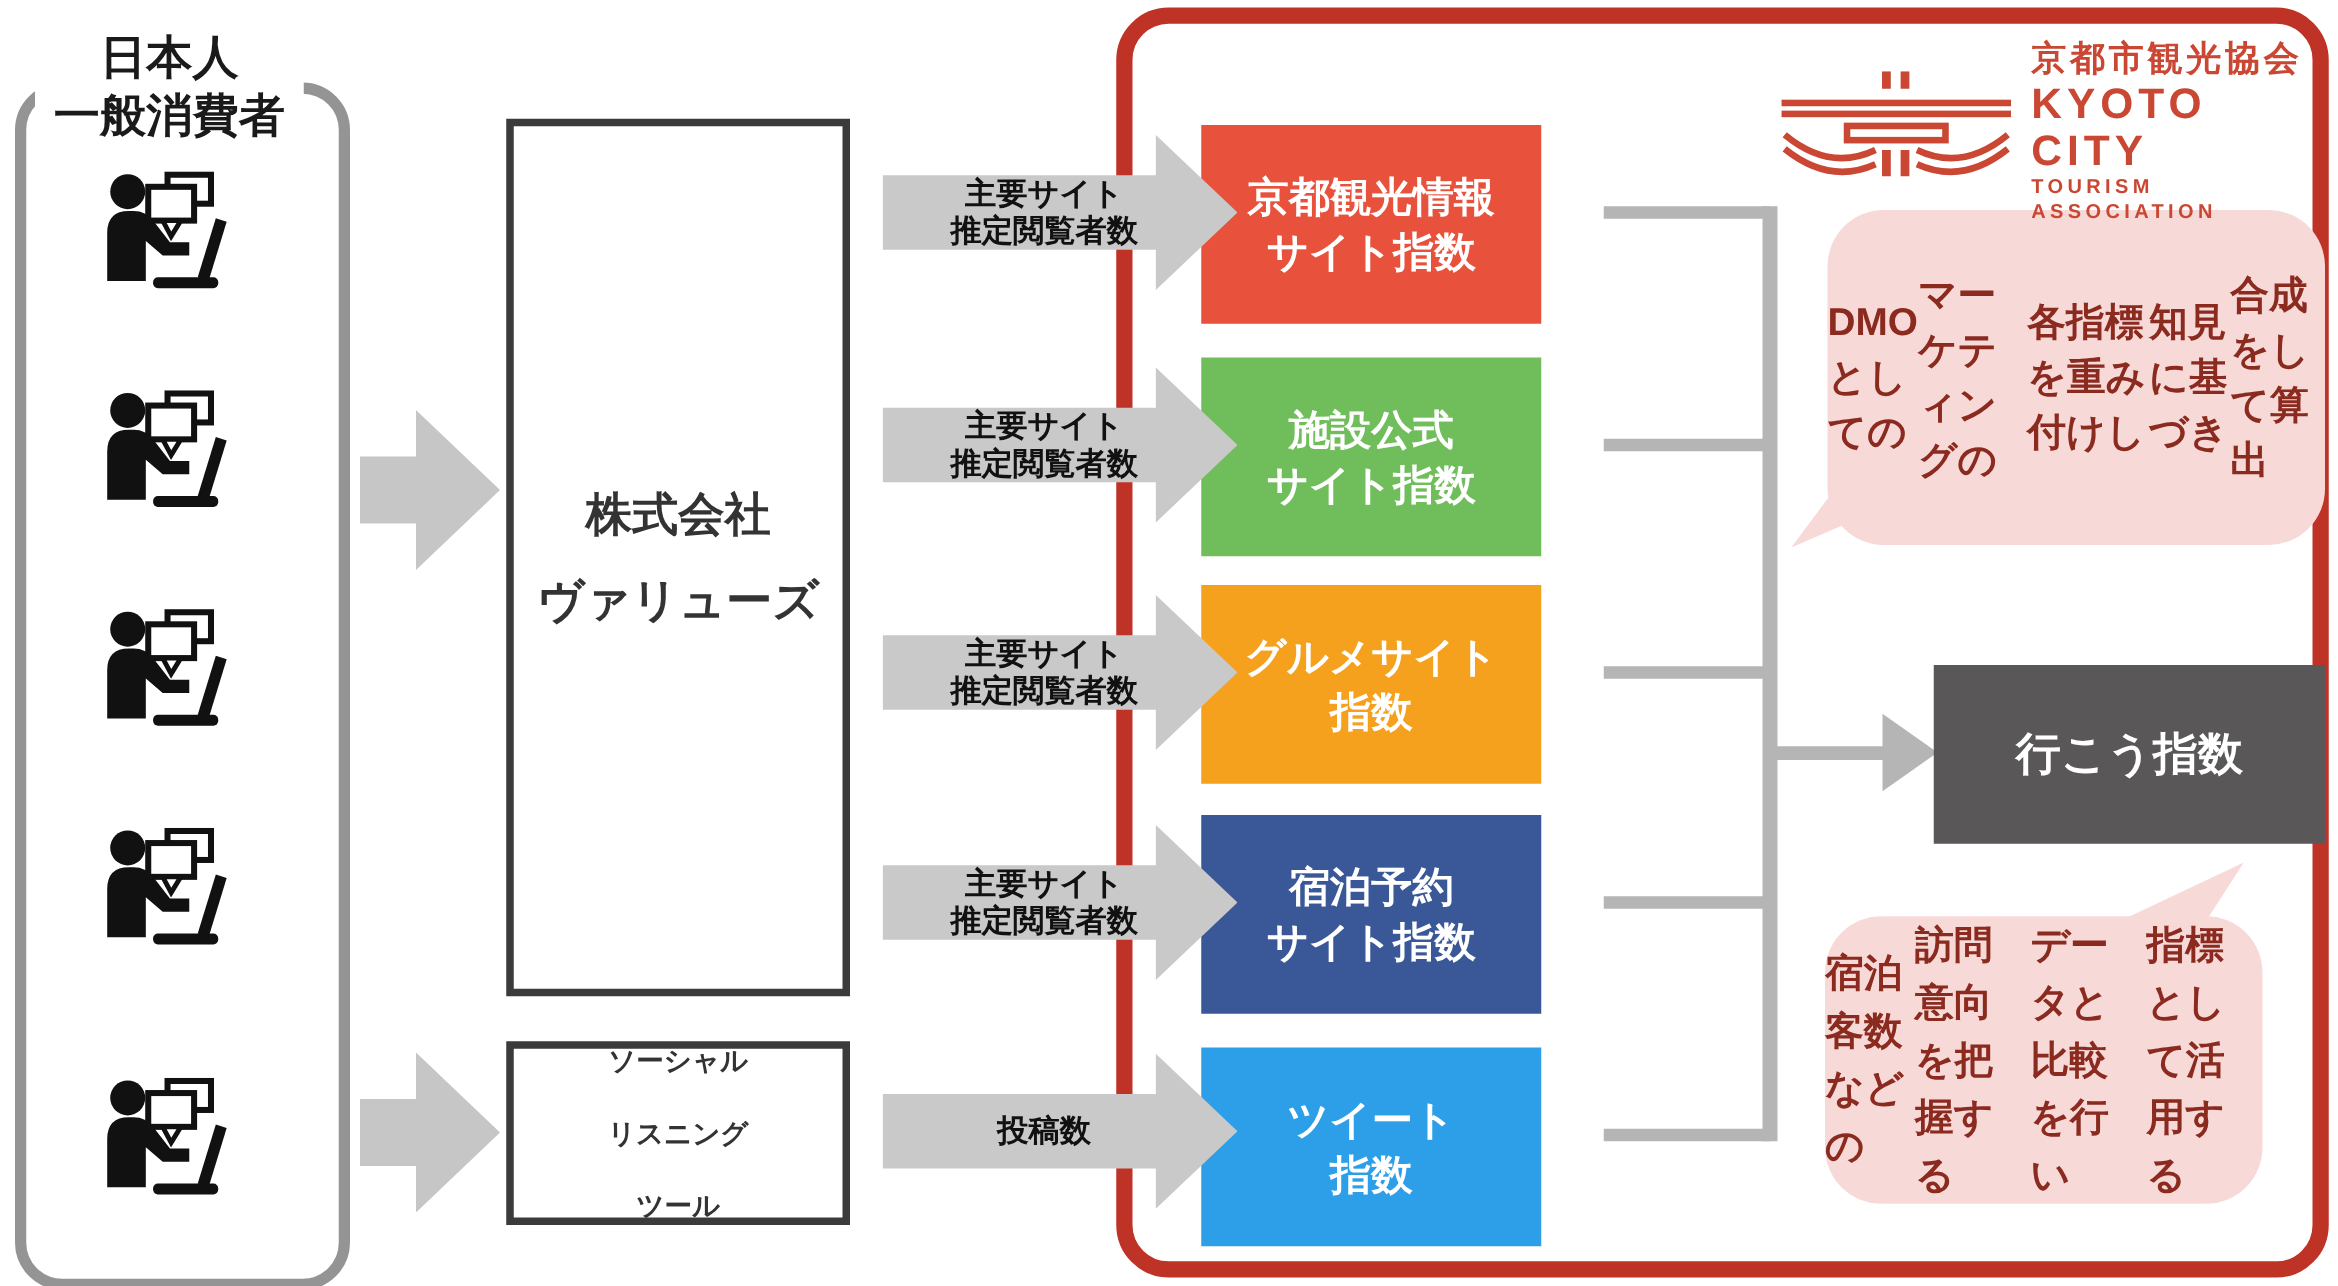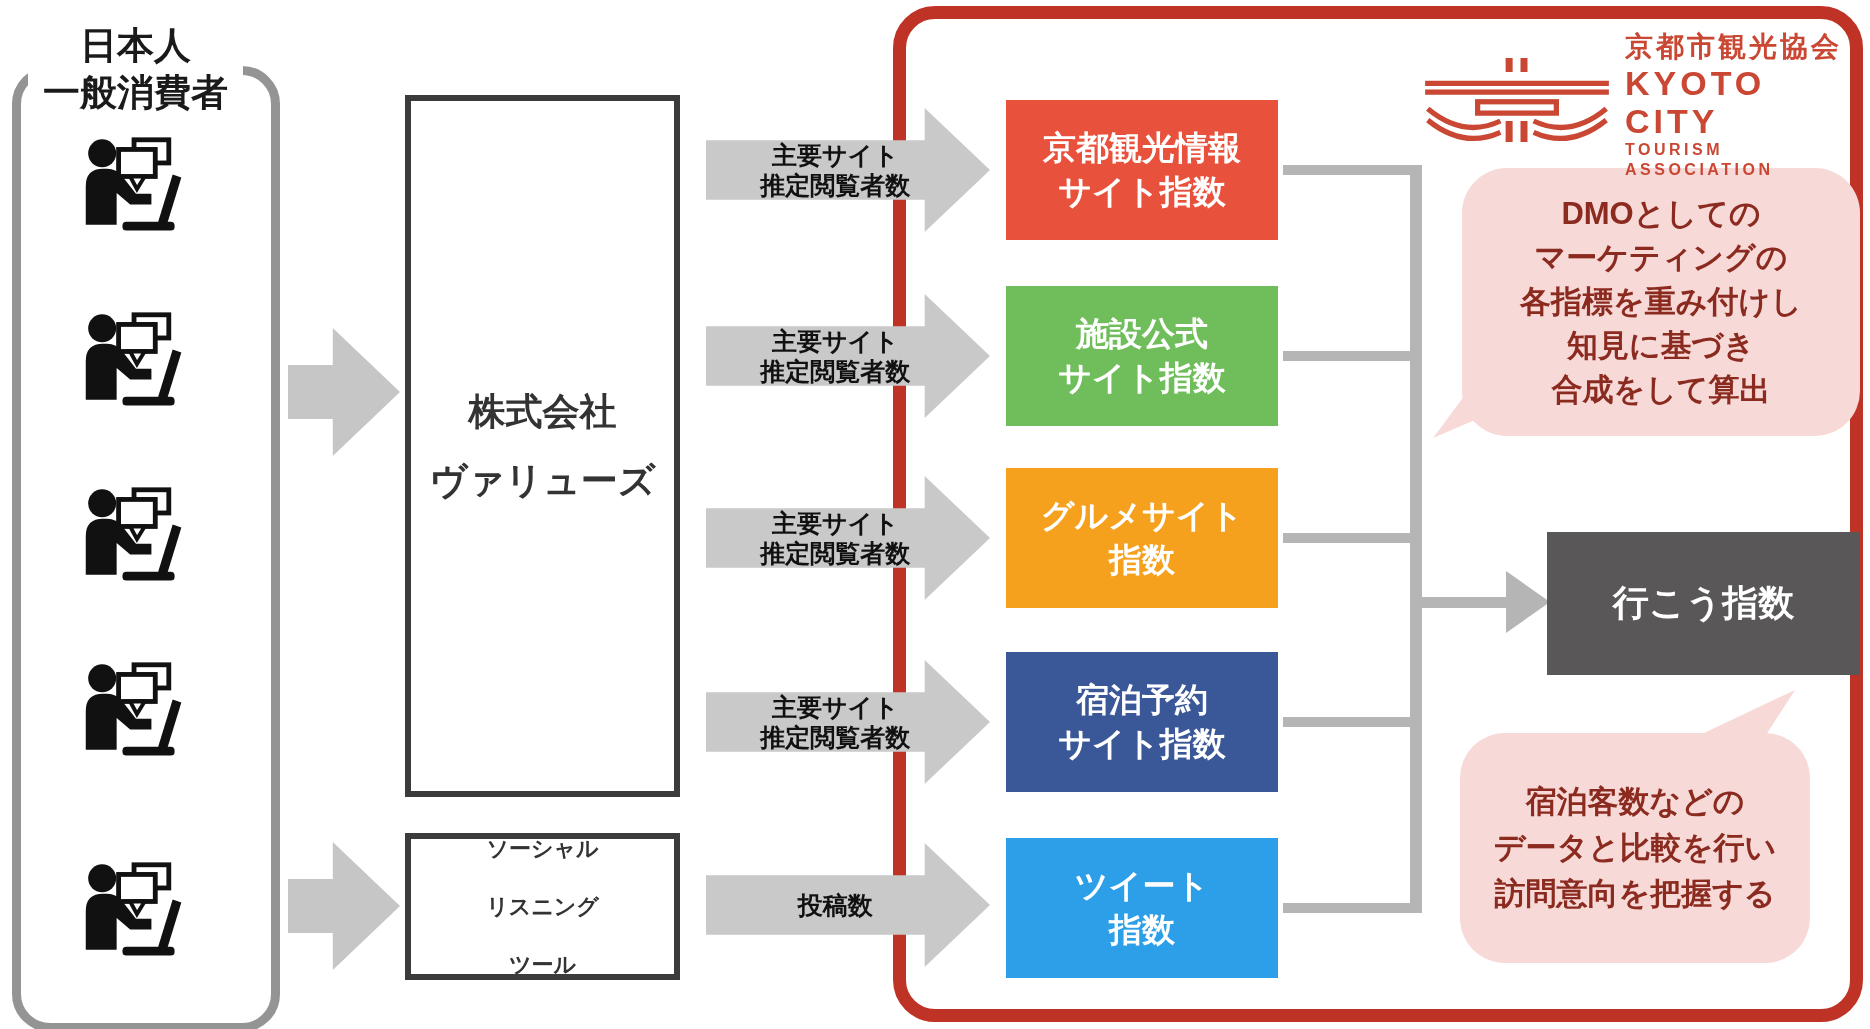--- a/index.html
+++ b/index.html
@@ -48,21 +48,21 @@
   }
 
   
   .red-frame{
     left:893px;top:6px;width:944px;height:990px;
     border:13px solid #bf3226;border-radius:42px;background:#fff;z-index:1;
   }
 
   
   .index-box{
-    left:1006px;width:272px;height:140px;z-index:4;color:#fff;
+    left:961px;width:272px;height:159px;z-index:4;color:#fff;
     display:flex;flex-direction:column;justify-content:center;align-items:center;
     font-size:33px;font-weight:bold;line-height:44px;text-align:center;
   }
 
   
   .conn-h{left:1283px;width:133px;height:10px;background:#b5b5b5;z-index:2;}
   .conn-trunk{left:1410px;top:165px;width:12px;height:748px;background:#b5b5b5;z-index:2;}
   .out-line{left:1419px;top:597px;width:95px;height:11px;background:#b5b5b5;z-index:2;}
   .out-head{
     left:1506px;top:571px;width:0;height:0;z-index:2;
@@ -73,22 +73,22 @@
   
   .output-box{
     left:1547px;top:532px;width:313px;height:143px;z-index:4;
     display:flex;justify-content:center;align-items:center;
     color:#fff;font-size:36px;font-weight:bold;
   }
 
   
   .bubble{
     background:#f7d9d8;border-radius:45px;z-index:3;color:#8b2a1f;
-    display:flex;flex-direction:column;justify-content:center;align-items:center;
-    font-weight:bold;text-align:center;
+    display:flex;flex-direction:row;justify-content:center;align-items:center;
+    font-weight:bold;text-align:left;
   }
   .bubble-1{left:1462px;top:168px;width:398px;height:268px;font-size:31px;line-height:44px;}
   .bubble-2{left:1460px;top:733px;width:350px;height:230px;font-size:31px;line-height:46px;}
   .tail-1{
     left:1433px;top:352px;width:64px;height:86px;background:#f7d9d8;z-index:2;
     clip-path:polygon(100% 0,100% 68%,0 100%);
   }
   .tail-2{
     left:1680px;top:690px;width:115px;height:50px;background:#f7d9d8;z-index:2;
     clip-path:polygon(8% 100%,100% 0,72% 100%);
@@ -235,22 +235,23 @@
 <div class="abs bubble bubble-1">
   <span>DMOとしての</span>
   <span>マーケティングの</span>
   <span>各指標を重み付けし</span>
   <span>知見に基づき</span>
   <span>合成をして算出</span>
 </div>
 <div class="abs tail-2"></div>
 <div class="abs bubble bubble-2">
   <span>宿泊客数などの</span>
+  <span>訪問意向を把握する</span>
   <span>データと比較を行い</span>
-  <span>訪問意向を把握する</span>
+  <span>指標として活用する</span>
 </div>
 
 <div class="abs logo">
   <span>
     <svg viewBox="0 0 210 104" width="184" height="91">
       <g fill="#c94733">
         <rect x="92" y="0" width="8" height="16"></rect>
         <rect x="109" y="0" width="8" height="16"></rect>
         <rect x="0" y="26" width="210" height="6"></rect>
         <rect x="0" y="36" width="210" height="6"></rect>

